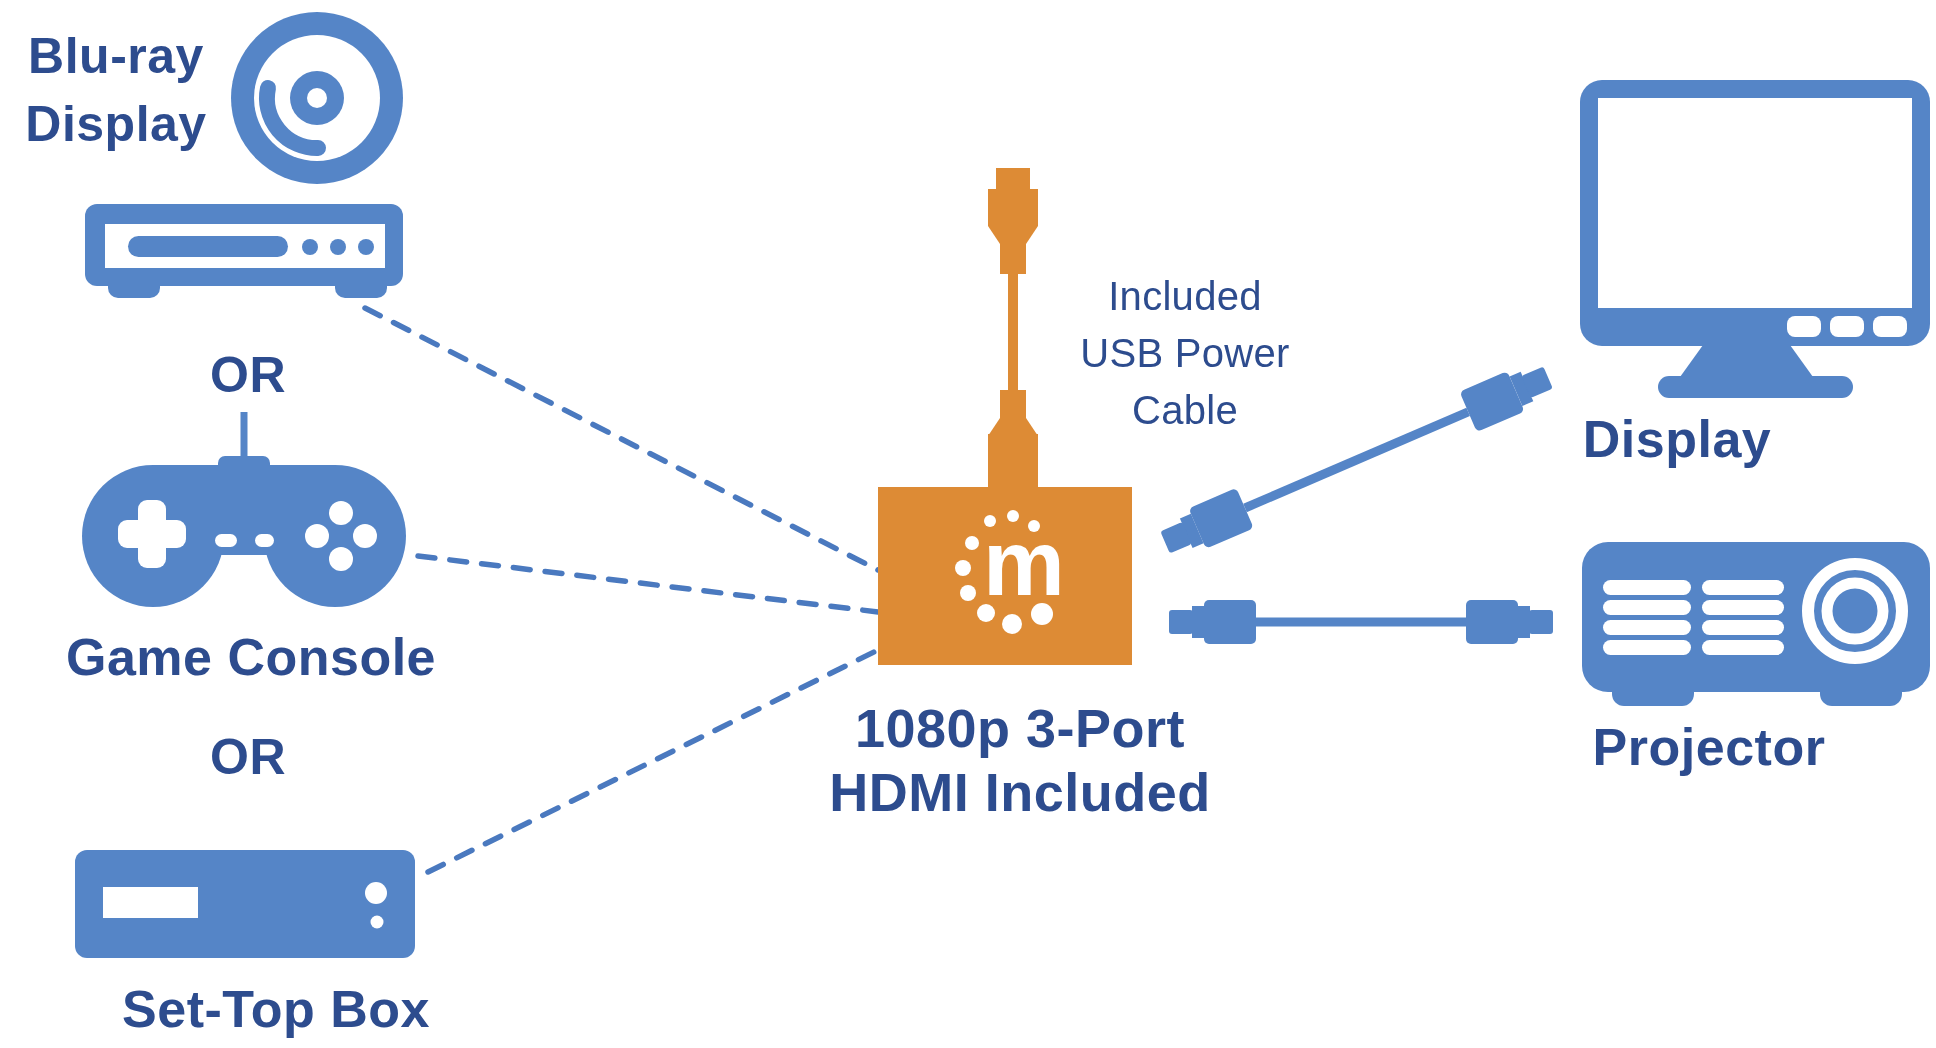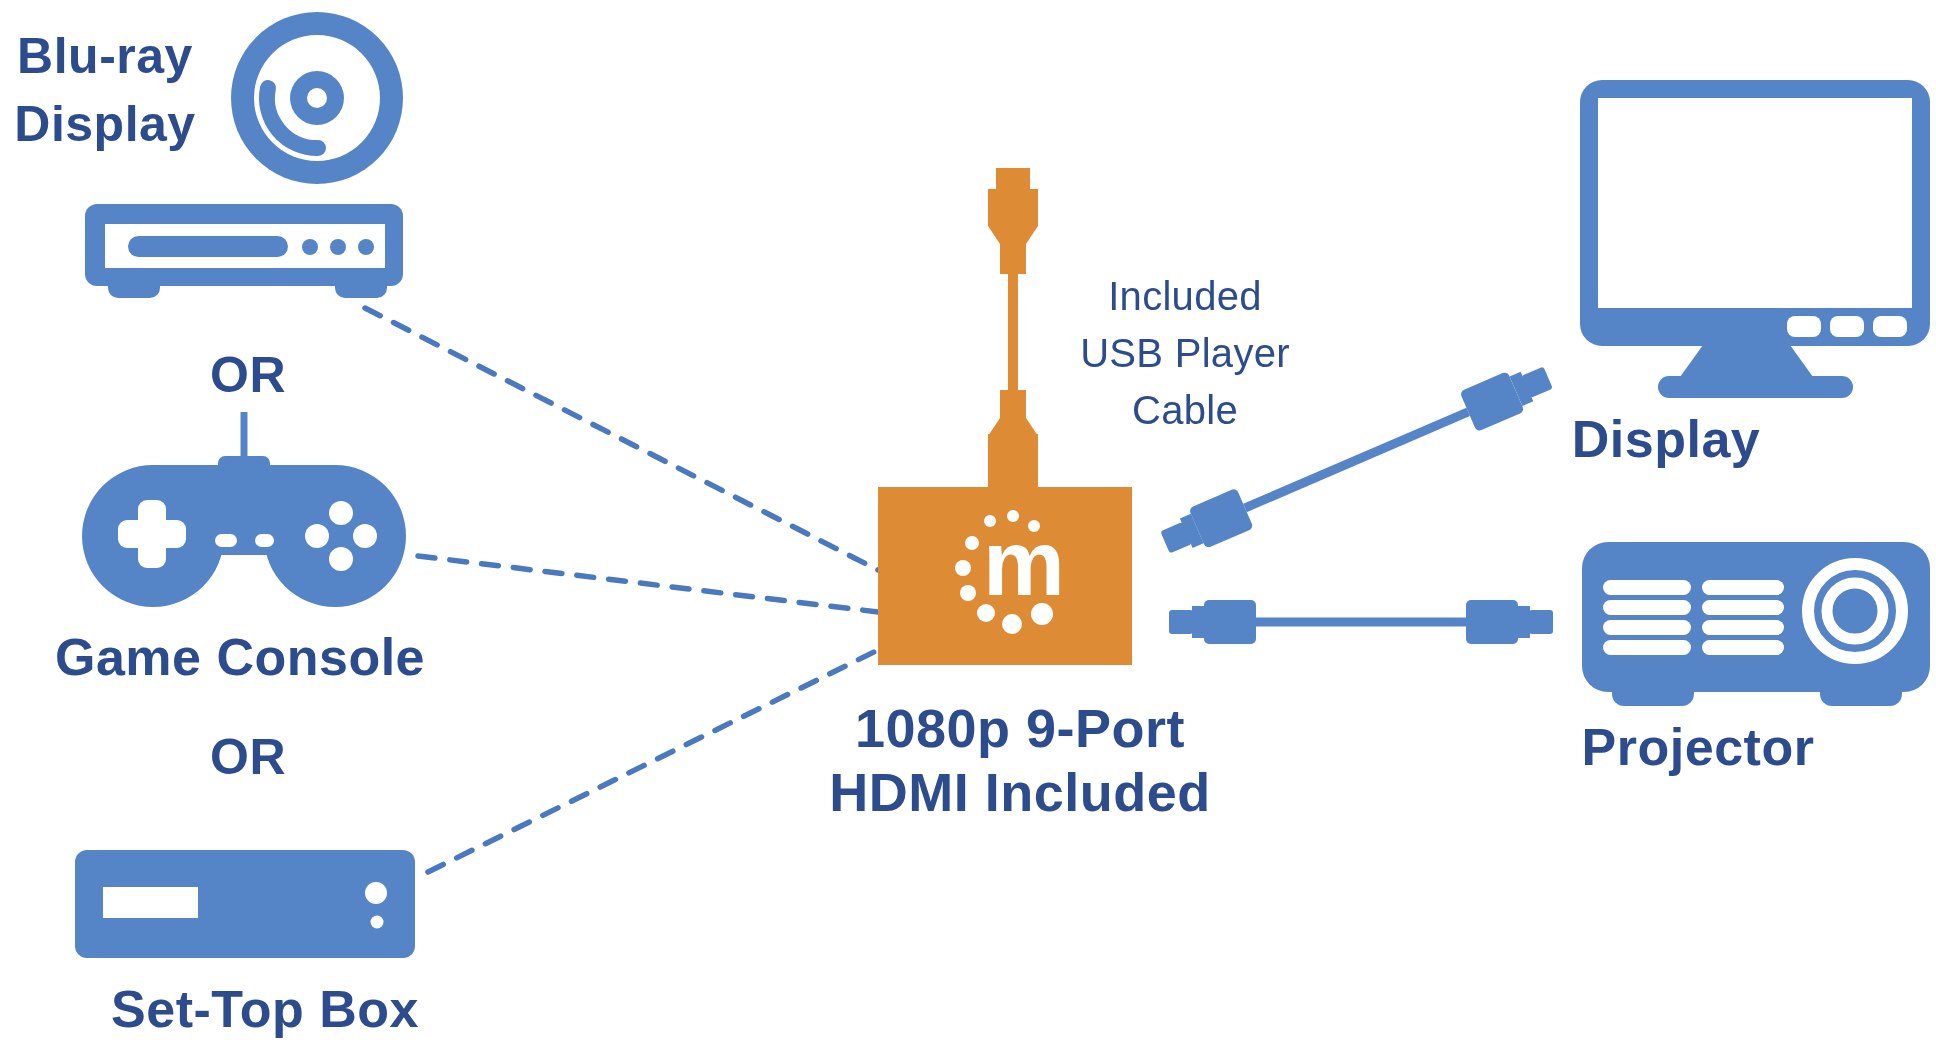--- a/index.html
+++ b/index.html
@@ -19,21 +19,21 @@
   }
   .abs{position:absolute;}
   .lbl{
     position:absolute;
     color:var(--navy);
     font-weight:bold;
     text-align:center;
     letter-spacing:0.5px;
     white-space:nowrap;
   }
-  .lbl-device{font-size:52px;line-height:58px;}
+  .lbl-device{font-size:52px;line-height:58px;padding-left:11px;}
   .lbl-or{font-size:50px;line-height:54px;text-align:center;}
   .lbl-splitter{font-size:54px;line-height:64px;}
   .lbl-usb{font-size:40px;line-height:57px;font-weight:normal;letter-spacing:0.3px;}
   svg{display:block;overflow:visible;}
 </style>
 </head>
 <body>
 
 <div id="canvas">
 
@@ -136,42 +136,42 @@
     <polygon points="6,60 56,60 44,78 18,78"></polygon>
     <rect x="18" y="76" width="26" height="32"></rect>
     <rect x="26" y="106" width="10" height="122"></rect>
     <rect x="18" y="224" width="26" height="30"></rect>
     <polygon points="18,252 44,252 56,270 6,270"></polygon>
     <rect x="6" y="268" width="50" height="54"></rect>
   </svg>
 
   <div class="lbl lbl-usb" style="left:1055px;top:244px;width:260px;margin-top:24px;">
     <div>Included</div>
-    <div>USB Player</div>
+    <div>USB Power</div>
     <div>Cable</div>
   </div>
 
   <svg class="abs" style="left:878px;top:487px;" width="254" height="178" viewBox="0 0 254 178">
     <rect x="0" y="0" width="254" height="178" fill="var(--orange)"></rect>
     <g fill="#fff">
       <circle cx="112" cy="34" r="6"></circle>
       <circle cx="135" cy="29" r="6"></circle>
       <circle cx="156" cy="39" r="6"></circle>
       <circle cx="94" cy="56" r="7"></circle>
       <circle cx="85" cy="81" r="8"></circle>
       <circle cx="90" cy="106" r="8"></circle>
       <circle cx="108" cy="126" r="9"></circle>
       <circle cx="134" cy="137" r="10"></circle>
       <circle cx="164" cy="127" r="11"></circle>
     </g>
     <text x="146" y="108" text-anchor="middle" font-family="Liberation Sans, DejaVu Sans, sans-serif" font-size="92" font-weight="bold" fill="#fff">m</text>
   </svg>
 
   <div class="lbl lbl-splitter" style="left:820px;top:696px;width:400px;">
-    <div>1080p 9-Port</div>
+    <div>1080p 3-Port</div>
     <div>HDMI Included</div>
   </div>
 
   <svg class="abs" style="left:1578px;top:78px;" width="356" height="322" viewBox="0 0 356 322">
     <rect x="2" y="2" width="350" height="266" rx="22" fill="var(--blue)"></rect>
     <rect x="20" y="20" width="314" height="210" fill="#fff"></rect>
     <g fill="#fff">
       <rect x="209" y="238" width="34" height="21" rx="8"></rect>
       <rect x="252" y="238" width="34" height="21" rx="8"></rect>
       <rect x="295" y="238" width="34" height="21" rx="8"></rect>

